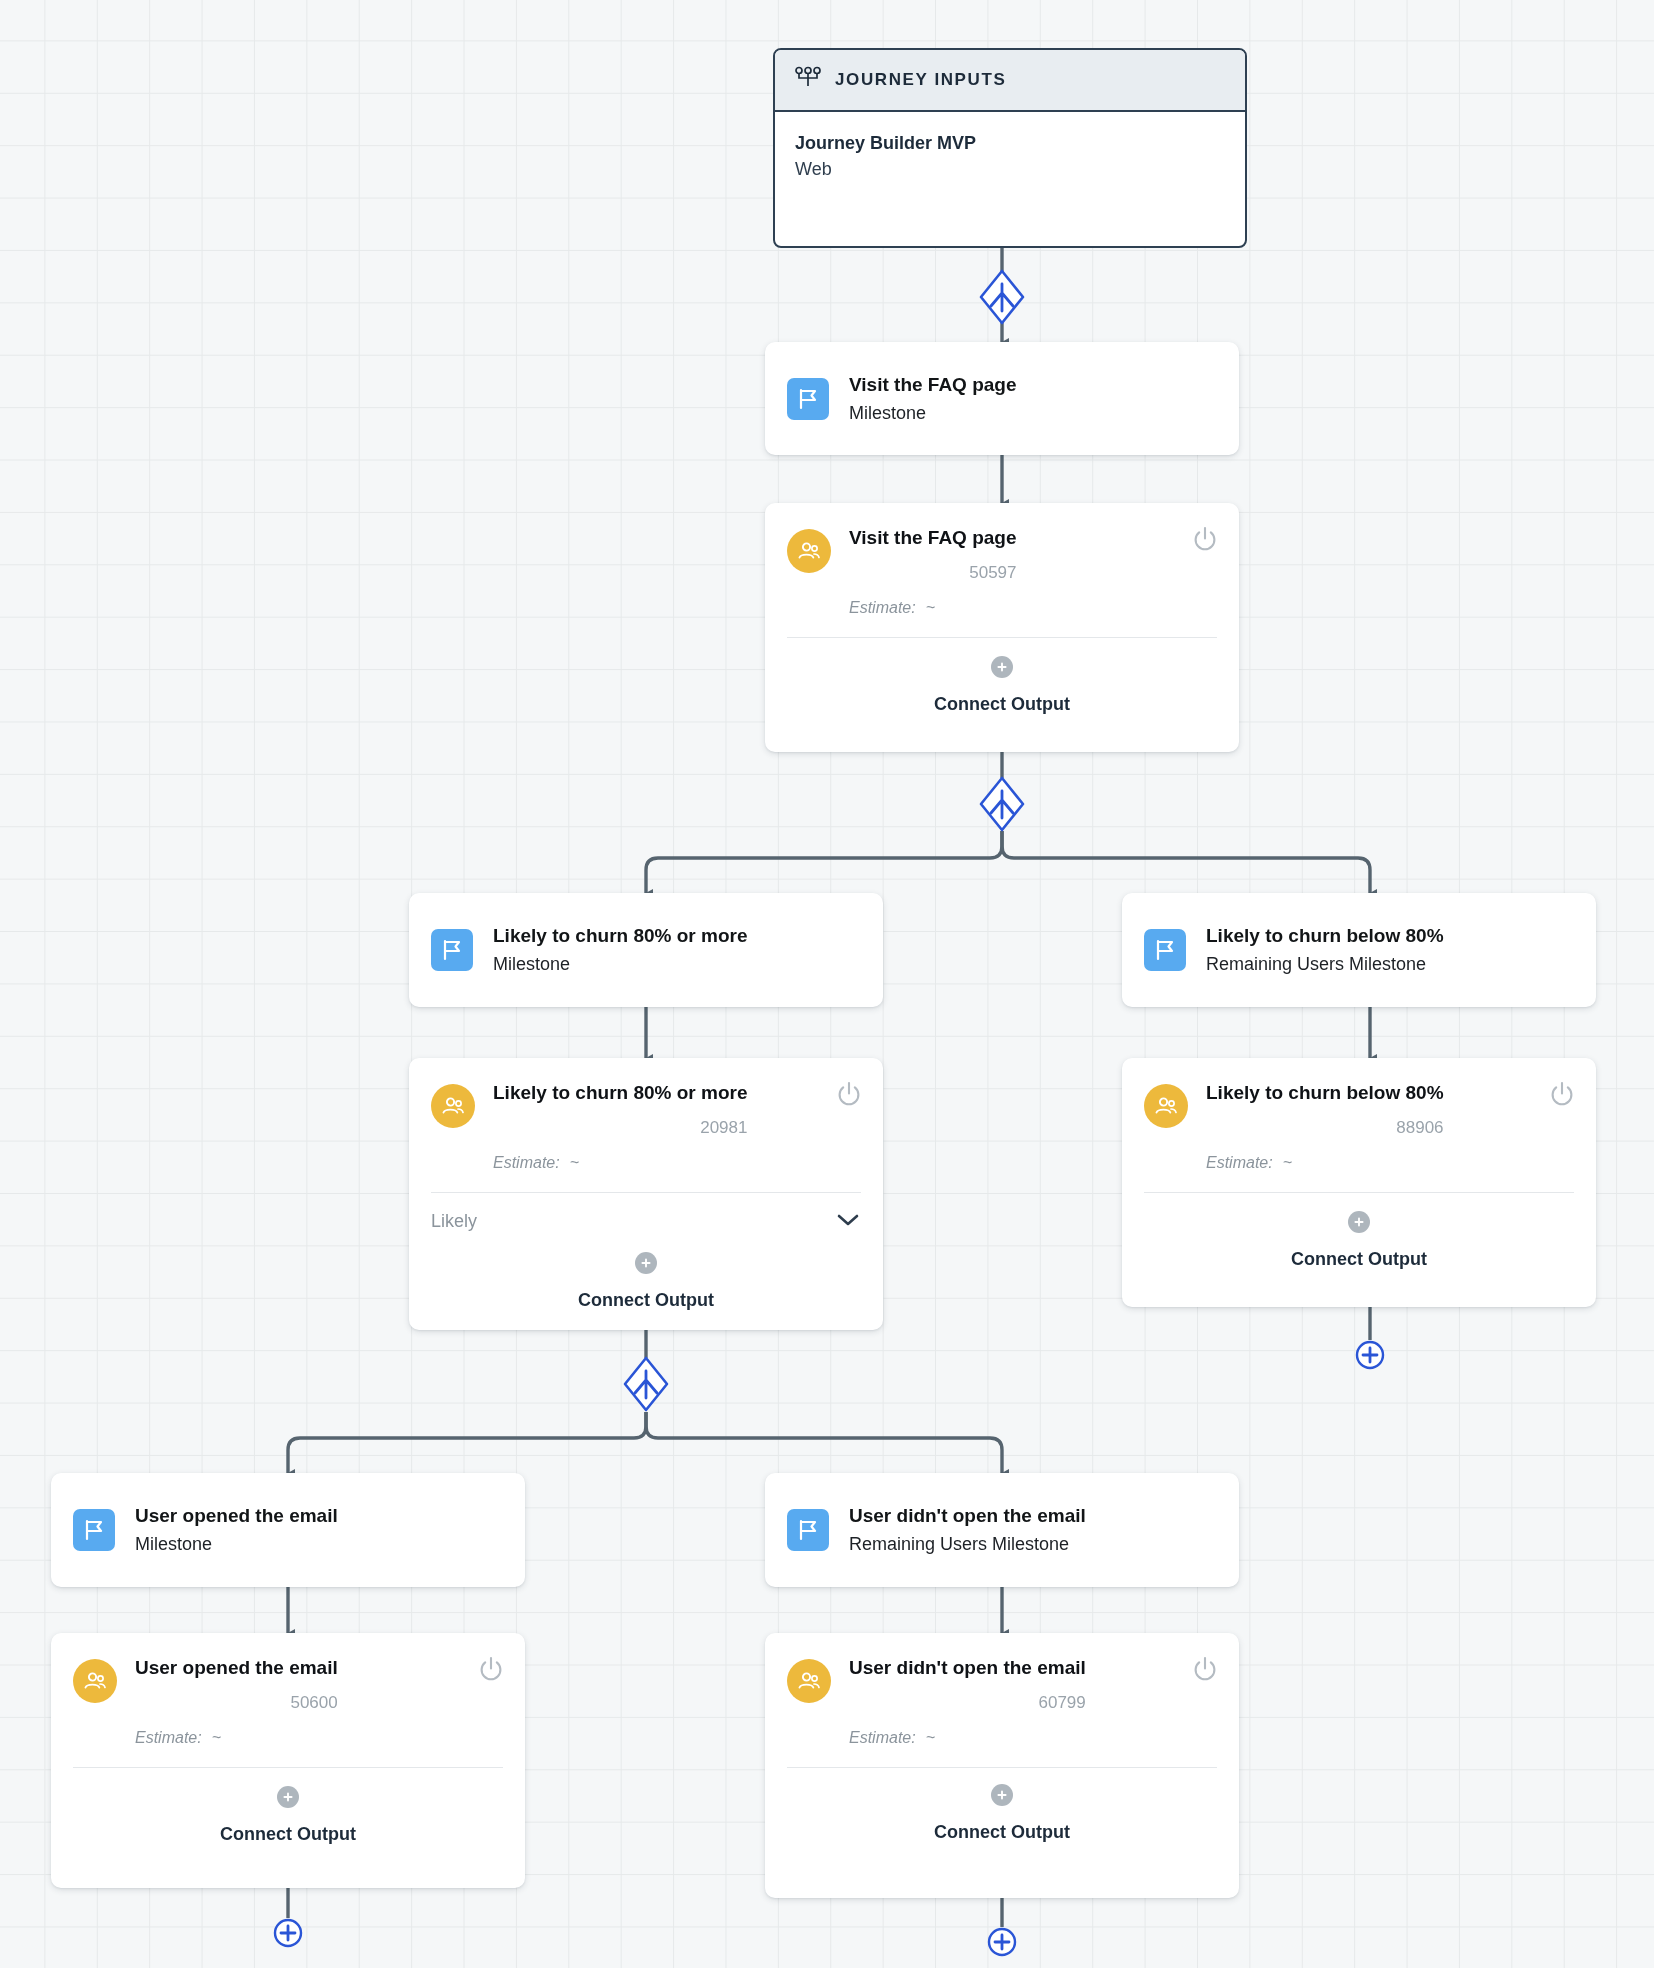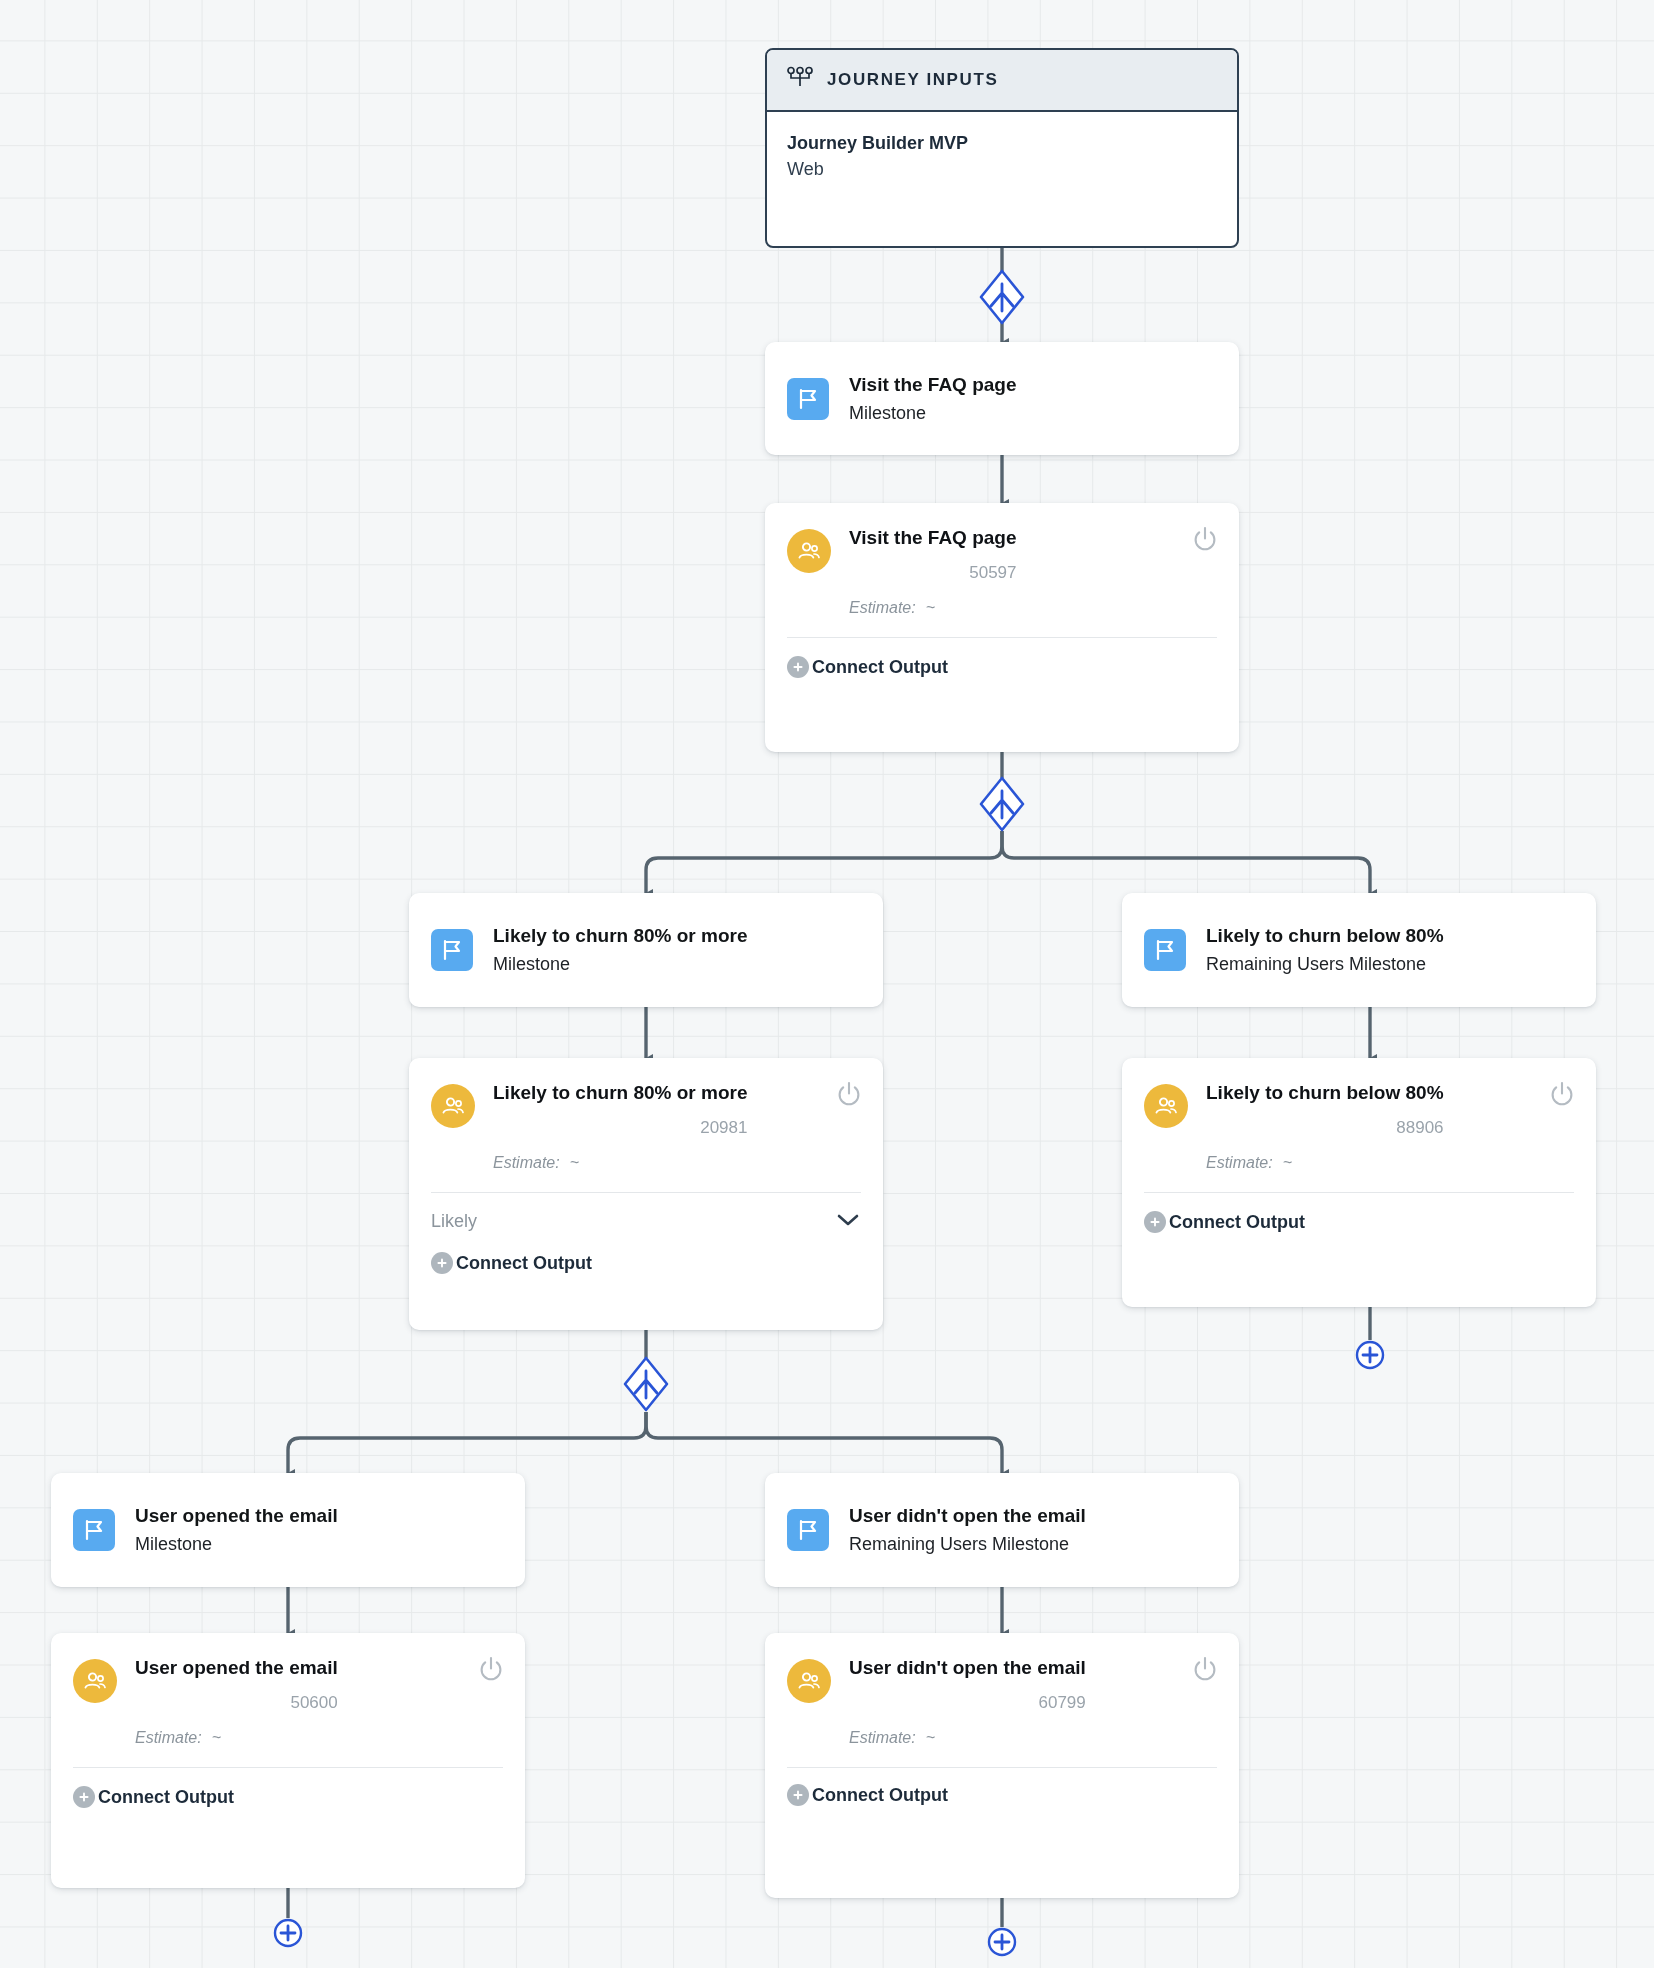--- a/index.html
+++ b/index.html
@@ -36,20 +36,21 @@
     position: absolute;
     box-sizing: border-box;
   }
 
   
   .ji-card {
     border: 2px solid #2e4052;
     border-radius: 8px;
     background: #ffffff;
     overflow: hidden;
+    margin-left: 8px;
   }
   .ji-head {
     background: #e8edf1;
     border-bottom: 2px solid #2e4052;
     display: flex;
     align-items: center;
     gap: 14px;
     padding: 16px 20px;
   }
   .ji-title {
@@ -171,22 +172,23 @@
     justify-content: space-between;
     padding: 18px 22px 4px 22px;
   }
   .au-provider-name {
     font-size: 18px;
     color: #8b949c;
   }
   .au-connect {
     display: flex;
     align-items: center;
-    gap: 3px;
+    gap: 16px;
     padding: 18px 22px 22px 22px;
+    flex-direction: column;
   }
   .au-connect.tight { padding-top: 16px; }
   .plus-circle {
     width: 22px; height: 22px;
     border-radius: 50%;
     background: #aeb6bd;
     display: flex;
     align-items: center;
     justify-content: center;
     flex: 0 0 auto;

